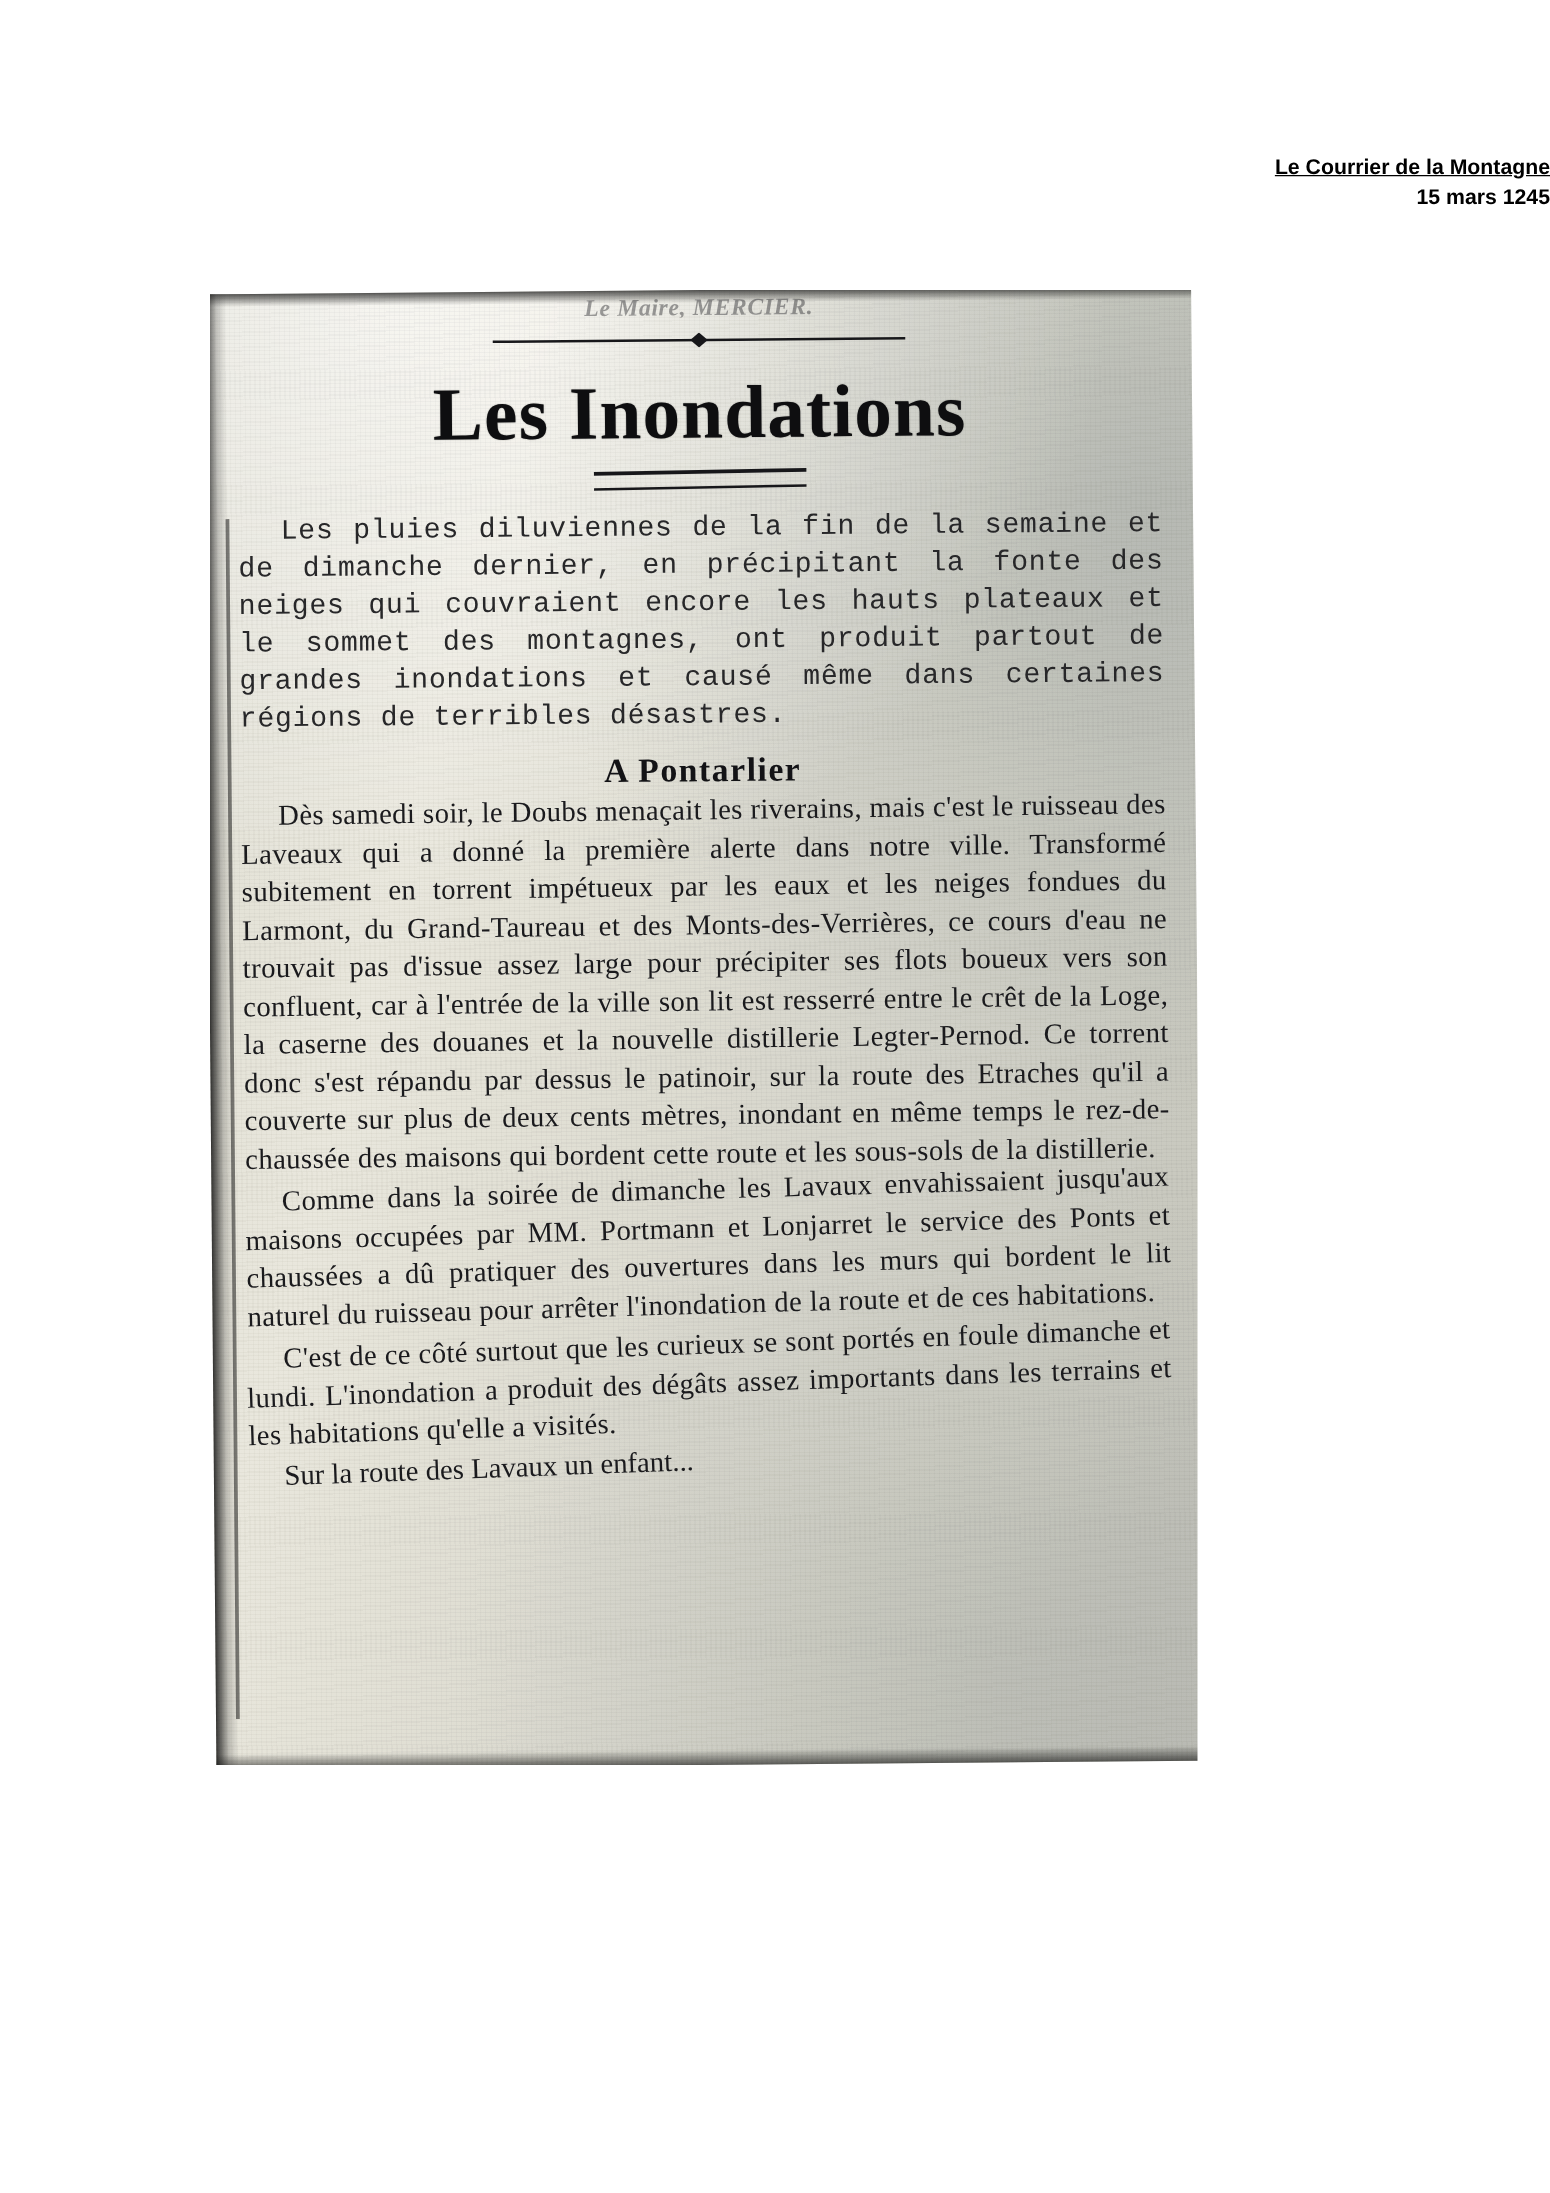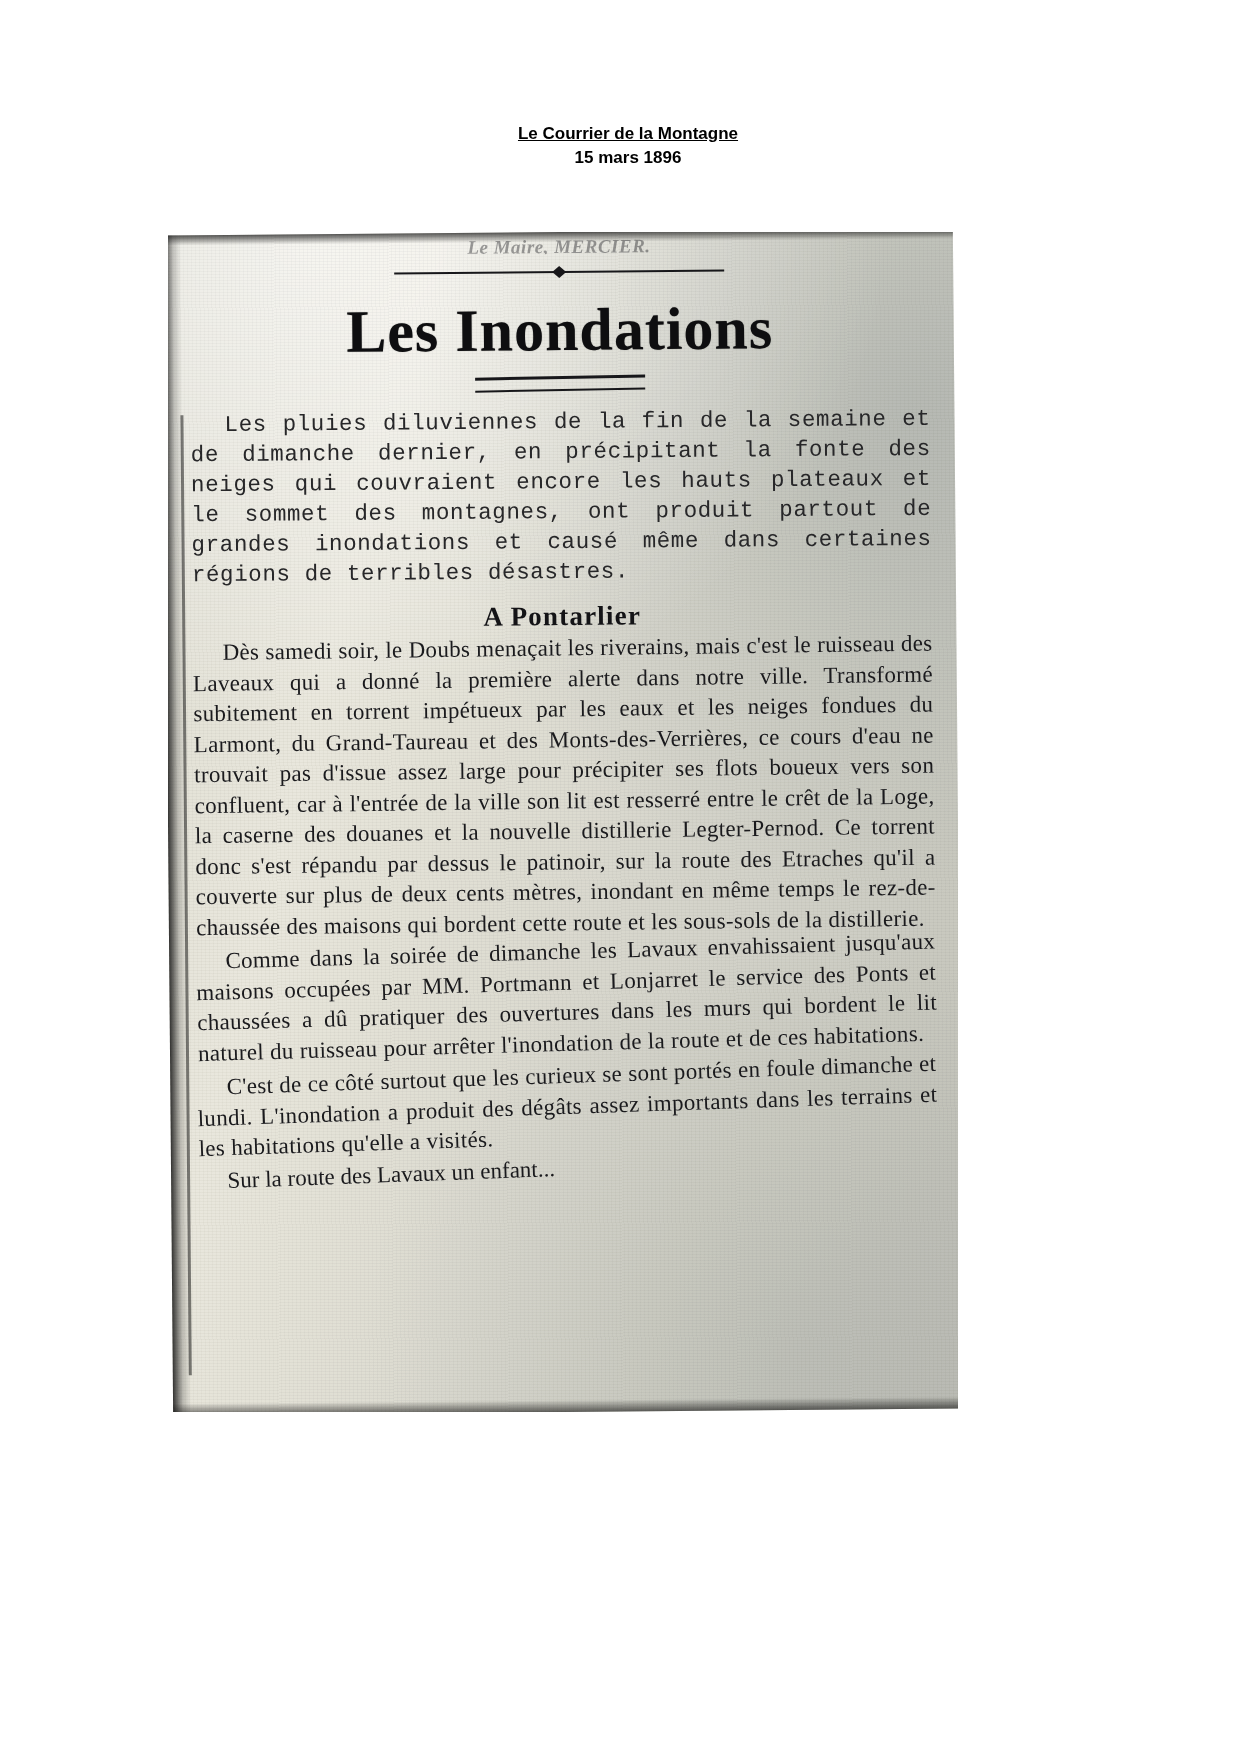--- a/index.html
+++ b/index.html
@@ -11,21 +11,21 @@
     width: 1240px;
     height: 1754px;
     font-family: "Liberation Sans", sans-serif;
     color: #000;
     position: relative;
     overflow: hidden;
   }
 
   
   .doc-header {
-    text-align: center;
+    text-align: right;
     padding-top: 122px;
     margin-left: 16px;
   }
   .doc-header .src-title {
     font-size: 17px;
     font-weight: bold;
     text-decoration: underline;
     line-height: 23px;
   }
   .doc-header .src-date {
@@ -212,21 +212,21 @@
     transform: rotate(-1.7deg);
     transform-origin: 0 0;
     text-indent: 10px;
   }
 </style>
 </head>
 <body>
 
 <div class="doc-header">
   <div class="src-title">Le Courrier de la Montagne</div>
-  <div class="src-date">15 mars 1896</div>
+  <div class="src-date">15 mars 1245</div>
 </div>
 
 <div class="clipping-wrap">
   <div class="clipping">
     <div class="grain"></div>
     <div class="dark-edge-top"></div>
     <div class="dark-edge-left"></div>
     <div class="dark-edge-bottom"></div>
     <div class="col-rule"></div>
 

